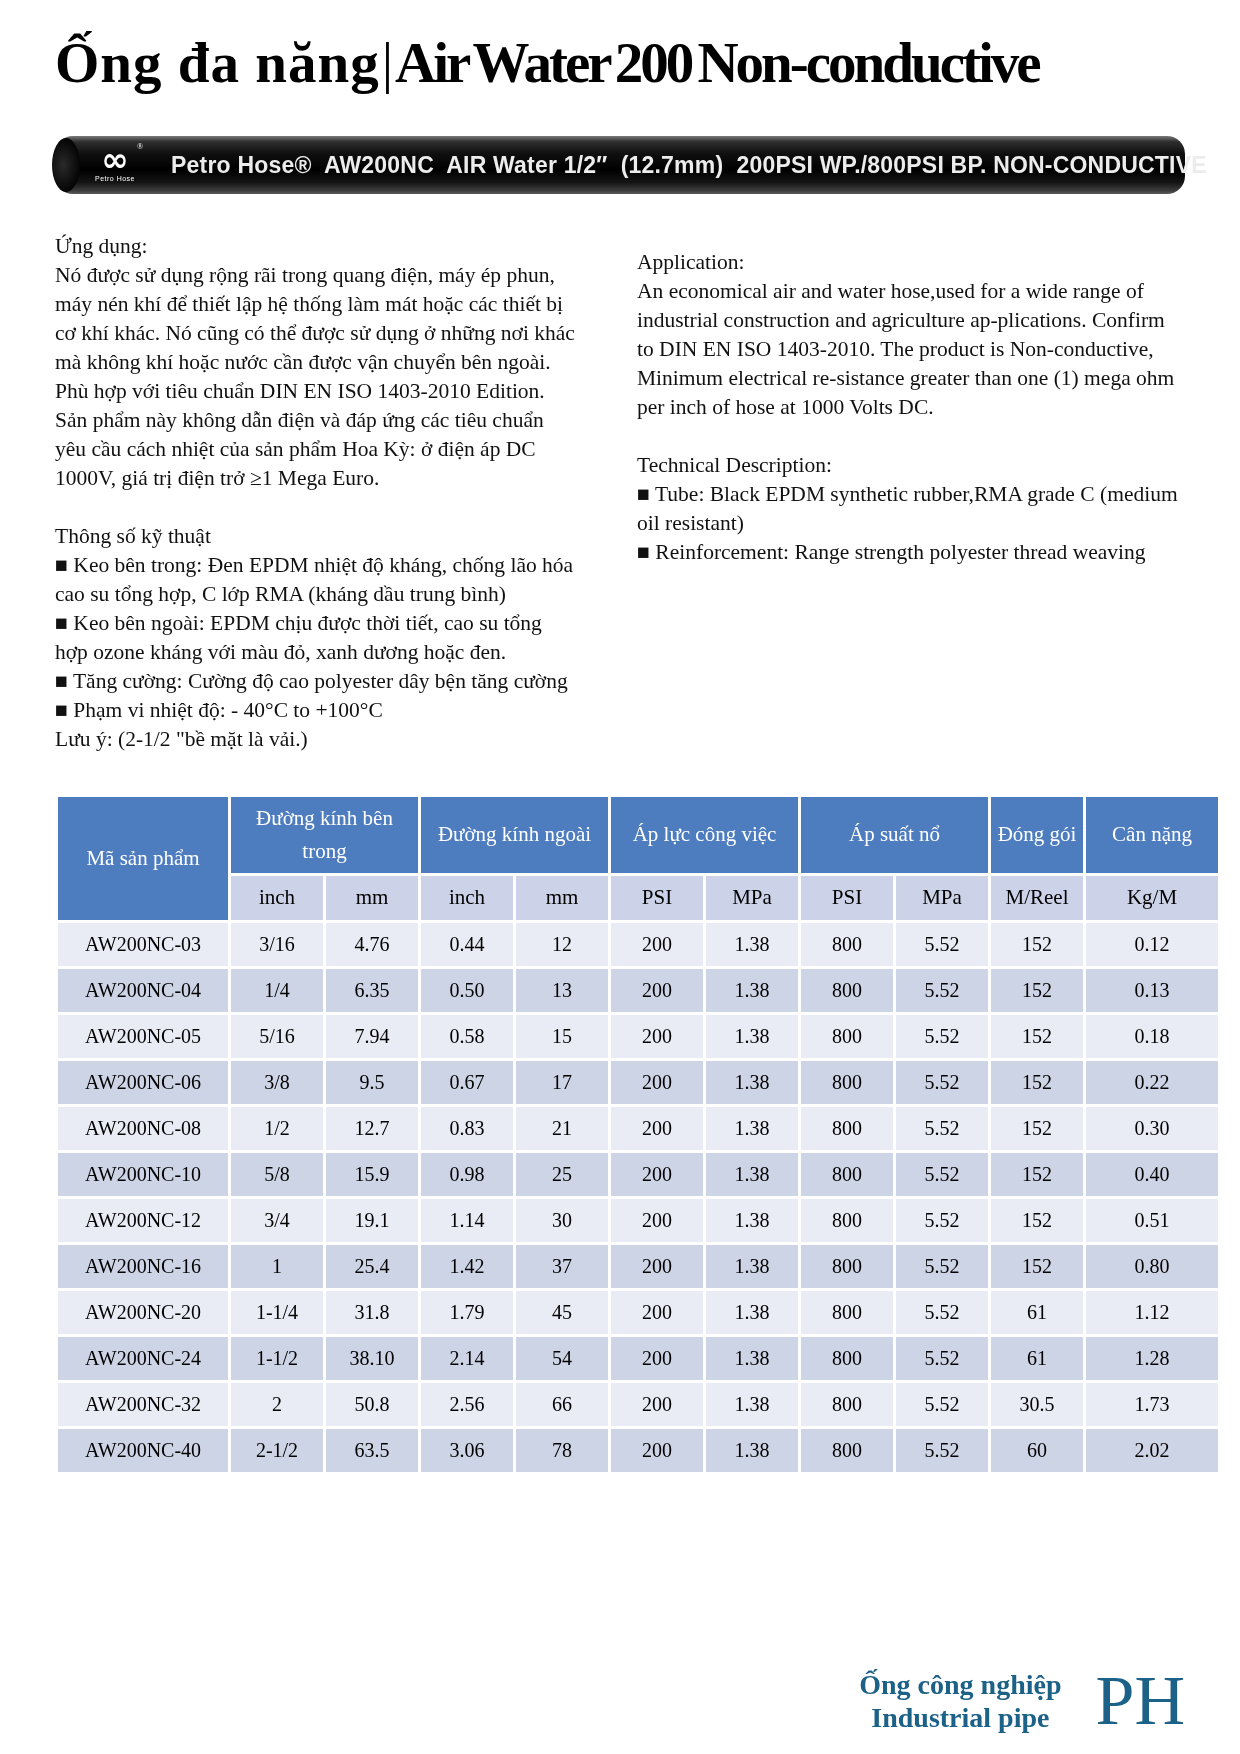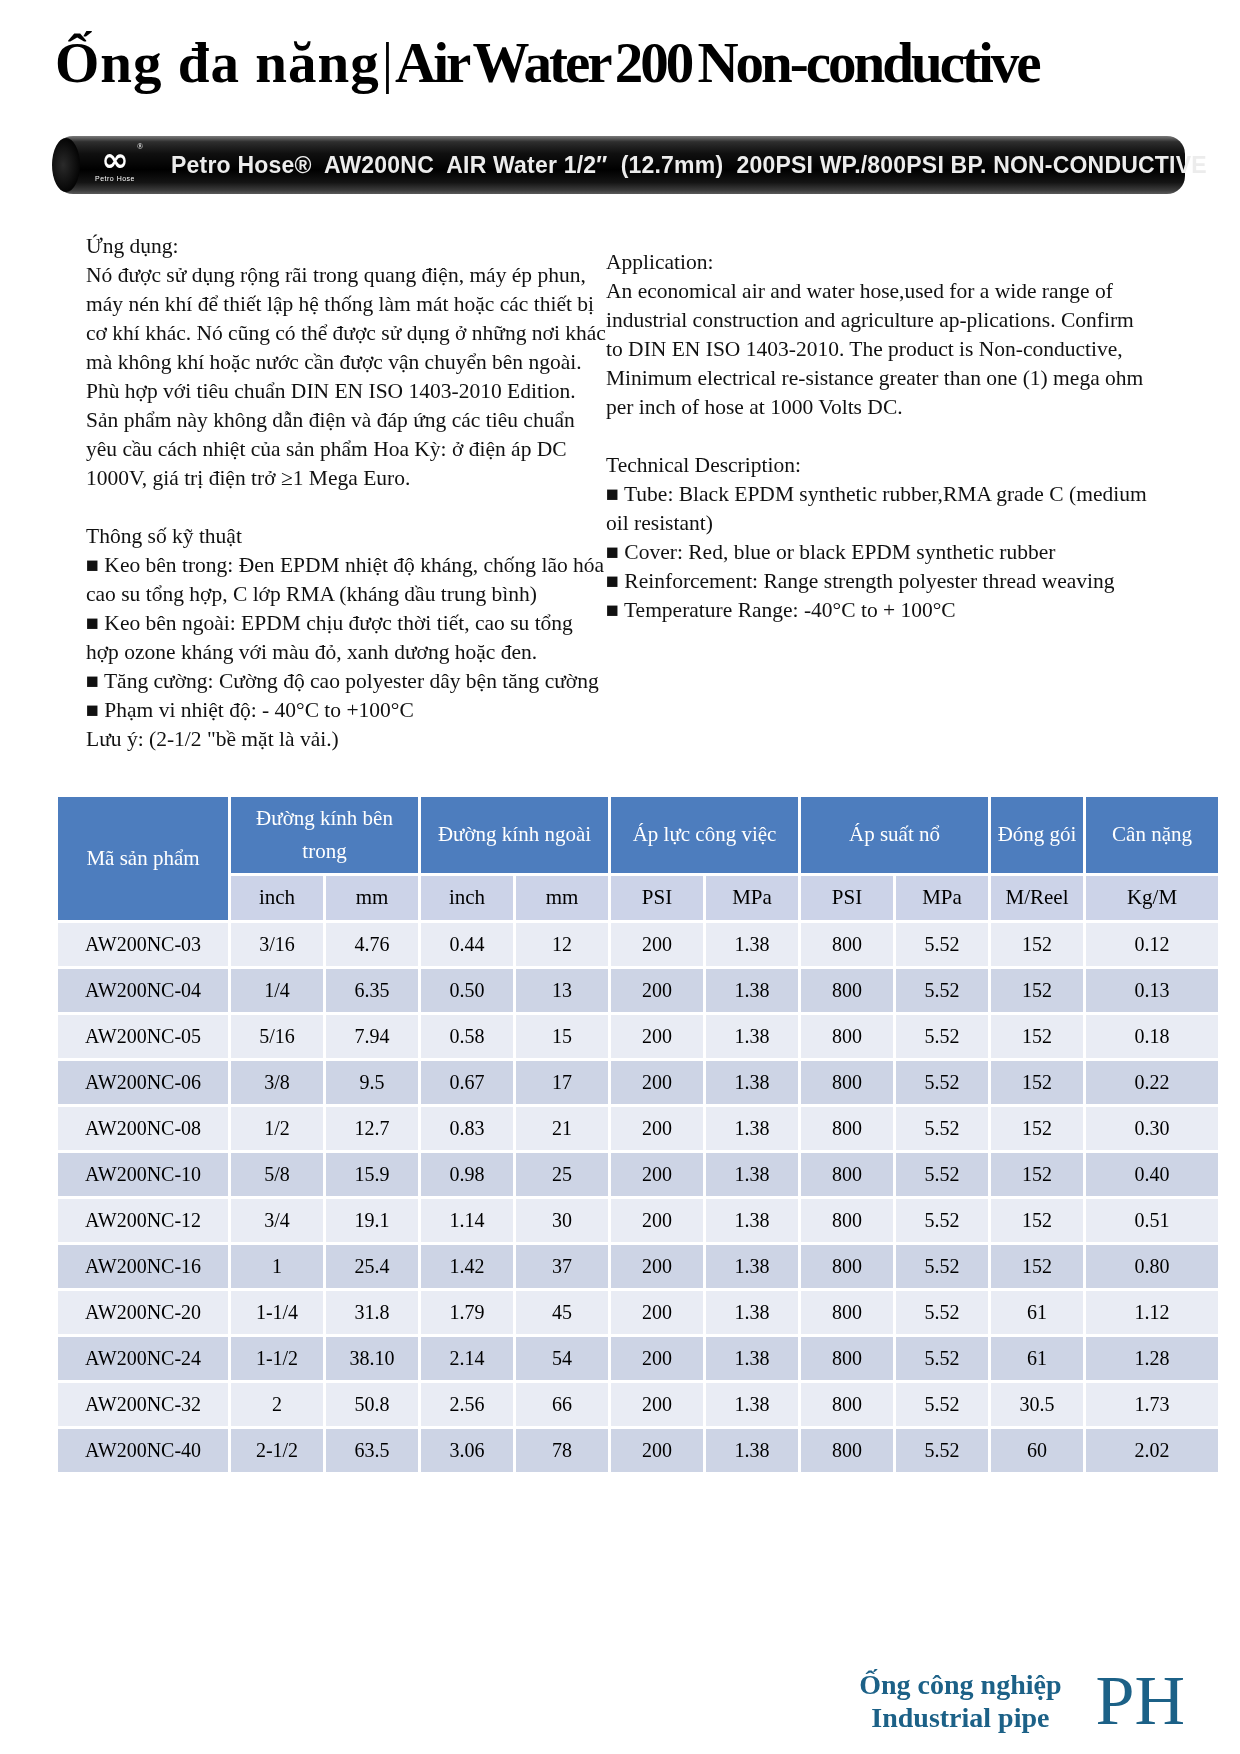--- a/index.html
+++ b/index.html
@@ -47,21 +47,21 @@
   .hose-logo .reg{position:absolute;top:-4px;right:-8px;font-size:8px;}
   .hose-logo .logo-word{font-family:"Liberation Sans","DejaVu Sans",sans-serif;font-size:7px;margin-top:2px;letter-spacing:0.5px;}
   .hose-text{
     position:absolute;left:116px;top:50%;transform:translateY(-50%);
     font-family:"Liberation Sans","DejaVu Sans",sans-serif;
     font-weight:600;font-size:23px;color:#ececec;
     white-space:pre;letter-spacing:0.2px;
   }
 
   
-  .columns{display:flex;justify-content:center;margin-top:38px;width:1130px;font-family:Liberation Serif, serif;}
+  .columns{display:flex;justify-content:space-between;margin-top:38px;width:1130px;font-family:Liberation Serif, serif;}
   .col-left{width:520px;}
   .col-right{width:548px;margin-top:16px;}
   .para,.bullet-line,.para-heading{
     font-size:21.5px;line-height:29px;color:#111;
   }
   .para-heading.gap-above{margin-top:29px;}
   .note-line{font-size:21.5px;line-height:29px;color:#111;}
 
   
   .spec-table{
@@ -128,23 +128,21 @@
           <div class="bullet-line">■ Phạm vi nhiệt độ: - 40°C to +100°C</div>
         </div>
       <div class="note-line">Lưu ý: (2-1/2 "bề mặt là vải.)</div>
     </div>
     <div class="col-right">
       <div class="para-heading">Application:</div>
       <div class="para">An economical air and water hose,used for a wide range of industrial construction and agriculture ap-plications. Confirm to DIN EN ISO 1403-2010. The product is Non-conductive, Minimum electrical re-sistance greater than one (1) mega ohm per inch of hose at 1000 Volts DC.</div>
       <div class="para-heading gap-above">Technical Description:</div>
       <div class="bullets">
           <div class="bullet-line">■ Tube: Black EPDM synthetic rubber,RMA grade C (medium oil resistant)</div>
-          <div class="bullet-line">■ Cover: Red, blue or black EPDM synthetic rubber</div>
           <div class="bullet-line">■ Reinforcement: Range strength polyester thread weaving</div>
-          <div class="bullet-line">■ Temperature Range: -40°C to + 100°C</div>
         </div>
     </div>
   </div>
 
   <table class="spec-table">
     <colgroup>
       <col style="width:170px">
       <col style="width:92px">
         <col style="width:92px">
       <col style="width:92px">

